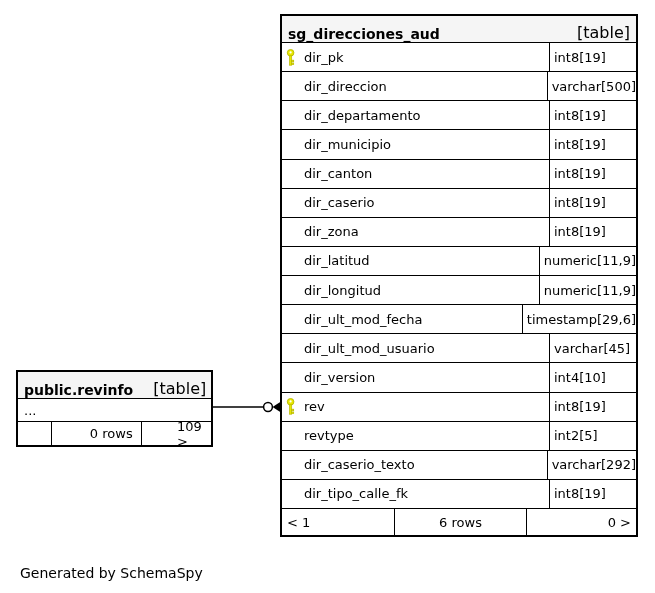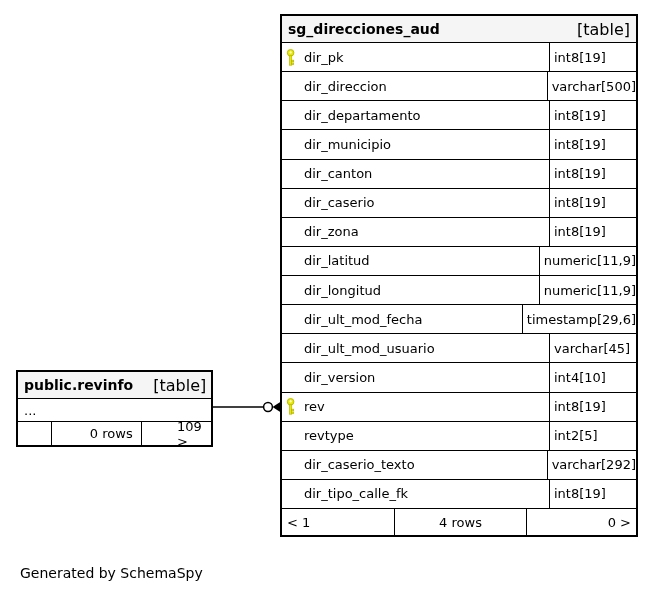--- a/index.html
+++ b/index.html
@@ -25,21 +25,21 @@
     background: #ffffff;
     display: flex;
     flex-direction: column;
     font-size: 13px;
   }
   .tbl-header {
     box-sizing: border-box;
     background: #f5f5f5;
     border-bottom: 1px solid #000000;
     display: flex;
-    align-items: center;
+    align-items: flex-end;
     padding: 0 6px;
     flex: 0 0 auto;
   }
   .tbl-title {
     font-weight: bold;
     font-size: 14px;
   }
   .tbl-type {
     margin-left: auto;
     font-size: 16px;
@@ -313,19 +313,19 @@
   <div class="tbl-row">
     <div class="cell-name">
       <span class="icon-slot"></span>
       <span class="col-name">dir_tipo_calle_fk</span>
     </div>
     <div class="cell-type">int8[19]</div>
   </div>
 </div>
     <div class="tbl-footer">
       <div class="foot-cell foot-parents bordered">&lt; 1</div>
-      <div class="foot-cell foot-rowcount mid bordered">4 rows</div>
+      <div class="foot-cell foot-rowcount mid bordered">6 rows</div>
       <div class="foot-cell foot-children right">0 &gt;</div>
     </div>
   </div>
 
   <div id="generator-note">Generated by SchemaSpy</div>
 </div>
 
 </body></html>

